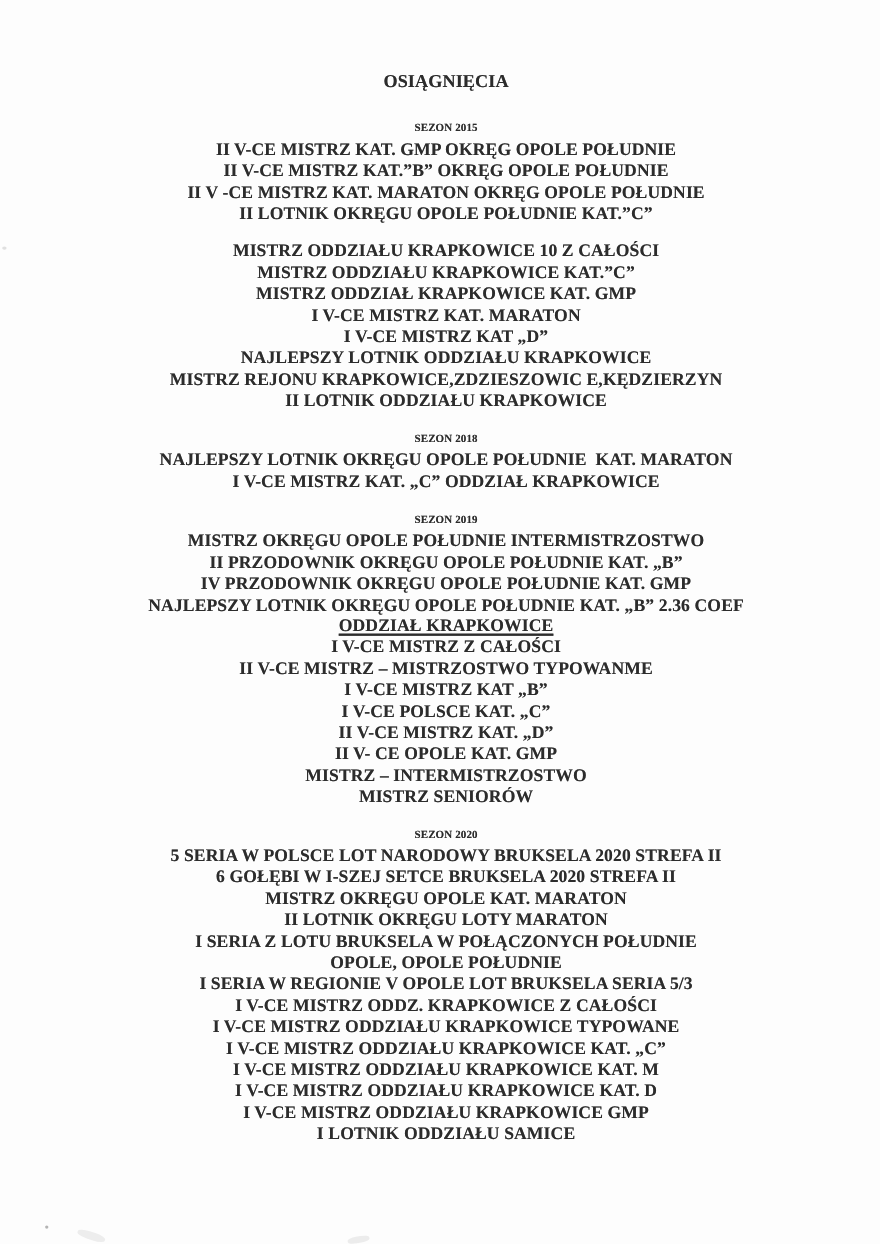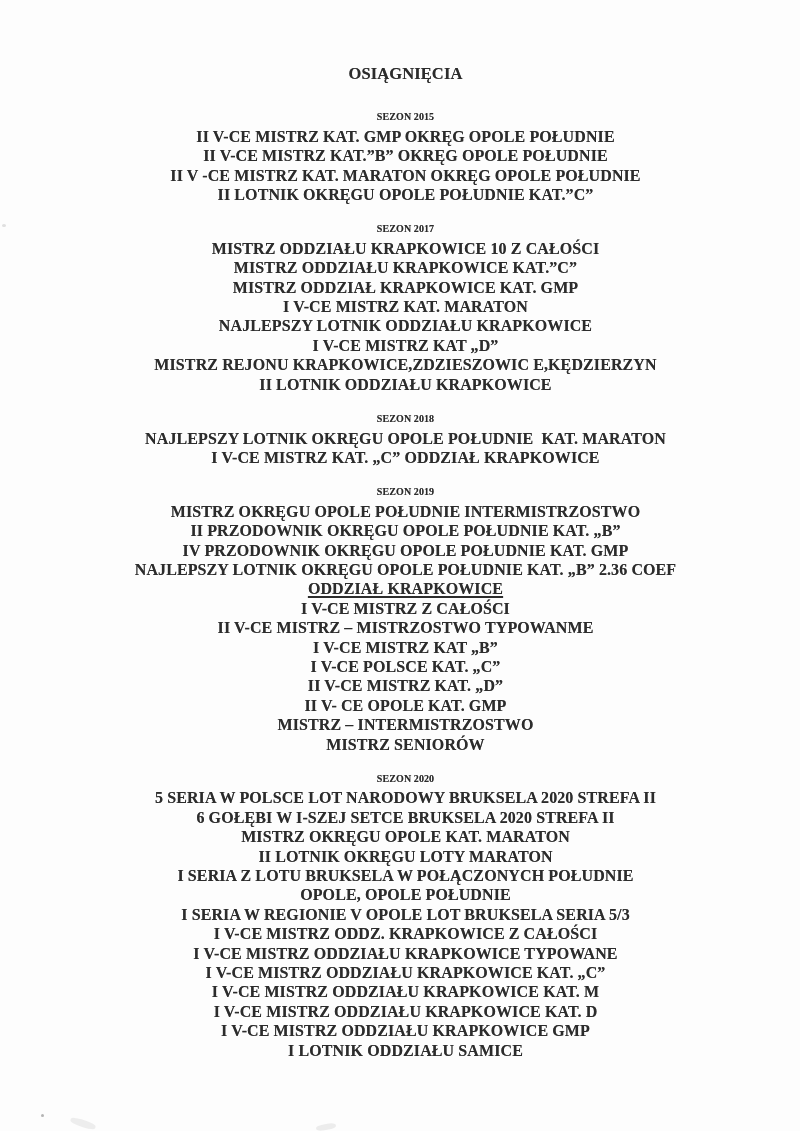--- a/index.html
+++ b/index.html
@@ -72,27 +72,26 @@
     <h1 class="title">OSIĄGNIĘCIA</h1>
     <div id="sections">
         <section class="section">
           <h2 class="season-heading">SEZON 2015</h2>
           <p class="line">II V-CE MISTRZ KAT. GMP OKRĘG OPOLE POŁUDNIE</p>
           <p class="line">II V-CE MISTRZ KAT.”B” OKRĘG OPOLE POŁUDNIE</p>
           <p class="line">II V -CE MISTRZ KAT. MARATON OKRĘG OPOLE POŁUDNIE</p>
           <p class="line">II LOTNIK OKRĘGU OPOLE POŁUDNIE KAT.”C”</p>
         </section>
         <section class="section">
-          <h2 class="season-heading">SEZON 2017</h2>
           <p class="line">MISTRZ ODDZIAŁU KRAPKOWICE 10 Z CAŁOŚCI</p>
           <p class="line">MISTRZ ODDZIAŁU KRAPKOWICE KAT.”C”</p>
           <p class="line">MISTRZ ODDZIAŁ KRAPKOWICE KAT. GMP</p>
           <p class="line">I V-CE MISTRZ KAT. MARATON</p>
+          <p class="line">I V-CE MISTRZ KAT „D”</p>
           <p class="line">NAJLEPSZY LOTNIK ODDZIAŁU KRAPKOWICE</p>
-          <p class="line">I V-CE MISTRZ KAT „D”</p>
           <p class="line">MISTRZ REJONU KRAPKOWICE,ZDZIESZOWIC E,KĘDZIERZYN</p>
           <p class="line">II LOTNIK ODDZIAŁU KRAPKOWICE</p>
         </section>
         <section class="section">
           <h2 class="season-heading">SEZON 2018</h2>
           <p class="line">NAJLEPSZY LOTNIK OKRĘGU OPOLE POŁUDNIE  KAT. MARATON</p>
           <p class="line">I V-CE MISTRZ KAT. „C” ODDZIAŁ KRAPKOWICE</p>
         </section>
         <section class="section">
           <h2 class="season-heading">SEZON 2019</h2>

